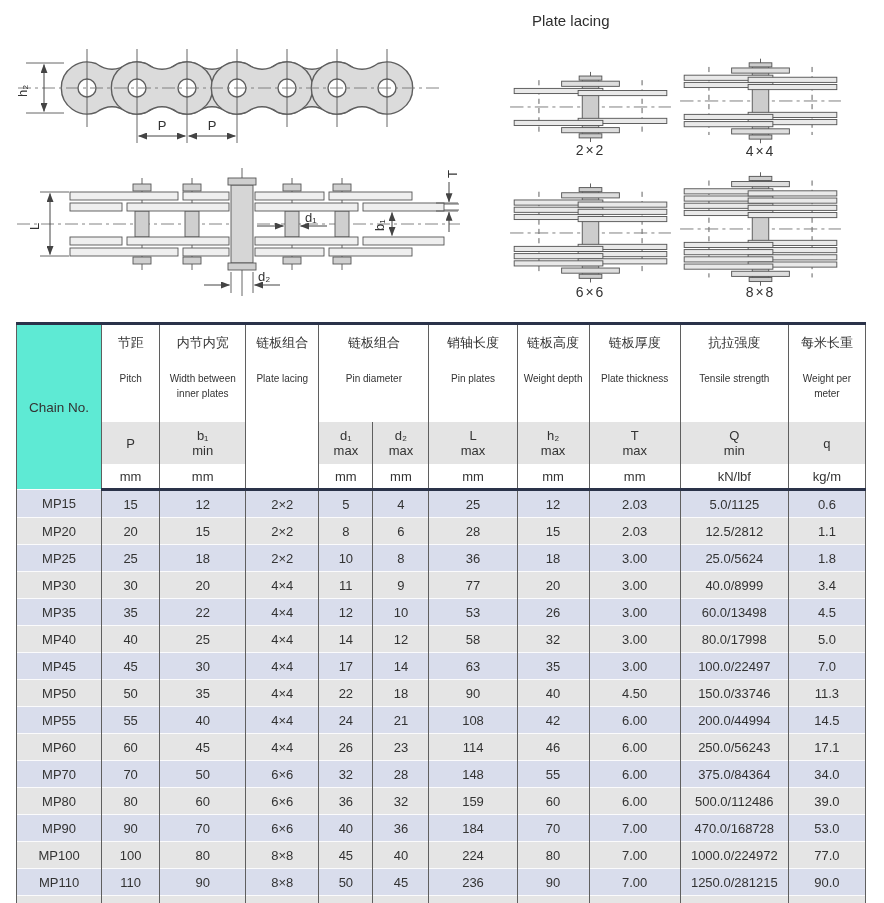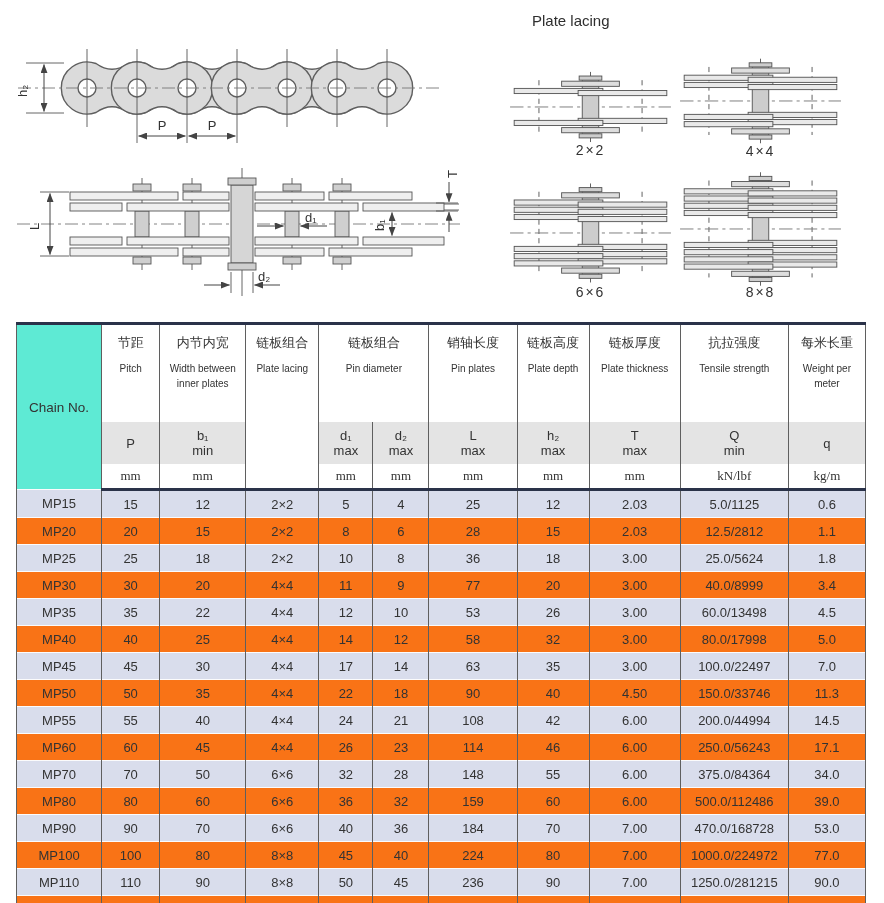--- a/index.html
+++ b/index.html
@@ -27,28 +27,28 @@
   .pin2{fill:#cfcfcf;stroke:#555;stroke-width:0.9;}
   .pinBig{fill:#d6d6d6;stroke:#555;stroke-width:0.9;}
   .pl{fill:#efefef;stroke:#555;stroke-width:0.9;}
 
   
   #spec-table{position:absolute;left:16px;top:322px;width:850px;border-collapse:collapse;
               table-layout:fixed;border-top:3px solid #2a3249;border-bottom:1px solid #b0b0b0;}
   #spec-table th,#spec-table td{border-left:1px solid #5f5f5f;border-right:1px solid #5f5f5f;
               font-weight:normal;text-align:center;color:#333;padding:0;}
   .grp-th{vertical-align:top;padding-top:9px !important;height:88px;font-size:13px;}
-  .grp-th .zh{font-size:13px;margin-bottom:9px;}
+  .grp-th .zh{font-size:13px;margin-bottom:19px;}
   .grp-th .en{font-size:10px;line-height:15px;}
   .chain-th{vertical-align:middle;font-size:13.5px;background:#5eead4;}
   .sym-th{height:42px;background:#e4e4e4;font-size:13px;line-height:15px;}
   .sym-th.blank{background:#fff;}
-  .unit-row th{height:24px;font-size:13px;background:#fff;border-bottom:3px solid #2a3249;font-family:Liberation Serif, serif;}
+  .unit-row th{height:24px;font-size:13px;background:#fff;border-bottom:3px solid #2a3249;}
   #spec-table tbody td{height:26px;font-size:13px;border-top:1px solid #fbfbfc;}
-  #spec-table tbody tr{background:#f97316;}
+  #spec-table tbody tr{background:#e5e5e5;}
   #spec-table tbody tr.alt{background:#d9ddec;margin-top:20px;}
 </style>
 </head>
 <body>
 
 <div class="page">
 
   <svg class="abs" style="left:14px;top:40px;" width="432" height="112" viewBox="0 0 432 112">
     <defs>
       <marker id="ah1" markerWidth="9" markerHeight="7" refX="8.5" refY="3.5" orient="auto">
@@ -294,21 +294,21 @@
           <th class="grp-th" colspan="2">
             <div class="zh">链板组合</div>
             <div class="en">Pin diameter</div>
           </th>
           <th class="grp-th" colspan="1">
             <div class="zh">销轴长度</div>
             <div class="en">Pin plates</div>
           </th>
           <th class="grp-th" colspan="1">
             <div class="zh">链板高度</div>
-            <div class="en">Plate depth</div>
+            <div class="en">Weight depth</div>
           </th>
           <th class="grp-th" colspan="1">
             <div class="zh">链板厚度</div>
             <div class="en">Plate thickness</div>
           </th>
           <th class="grp-th" colspan="1">
             <div class="zh">抗拉强度</div>
             <div class="en">Tensile strength</div>
           </th>
           <th class="grp-th" colspan="1">

